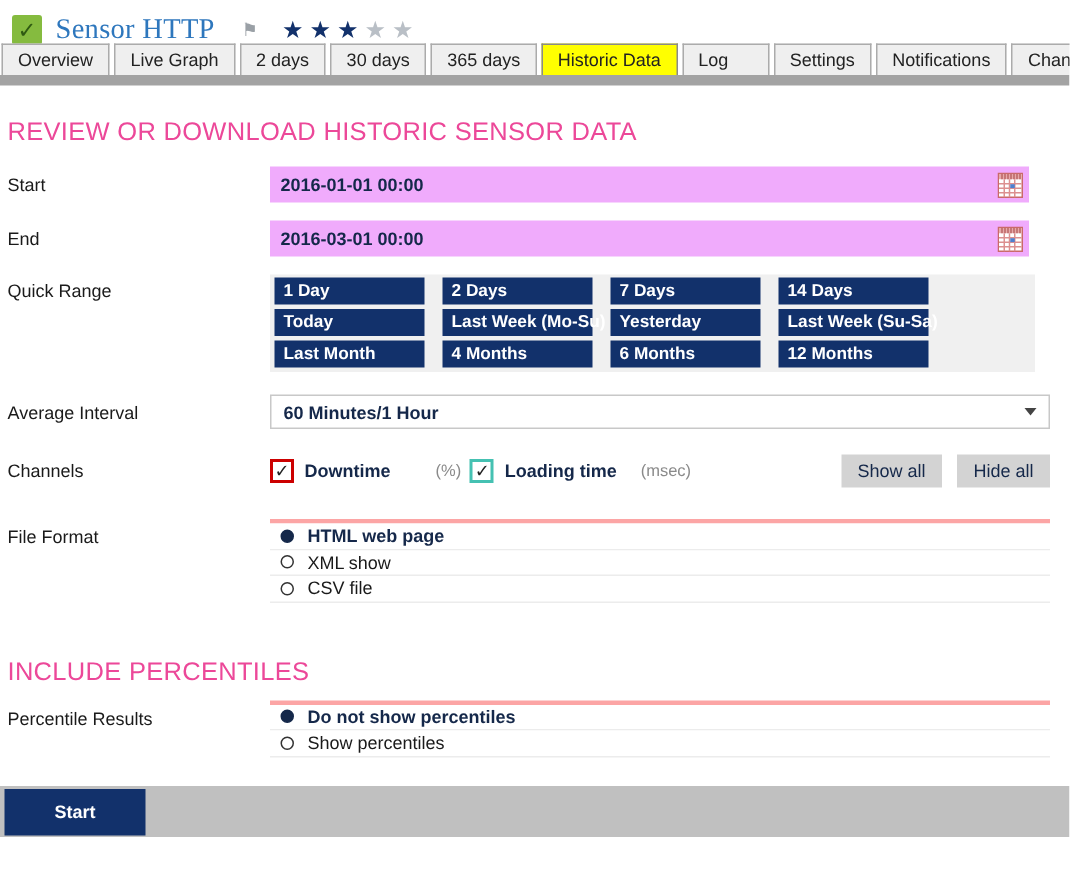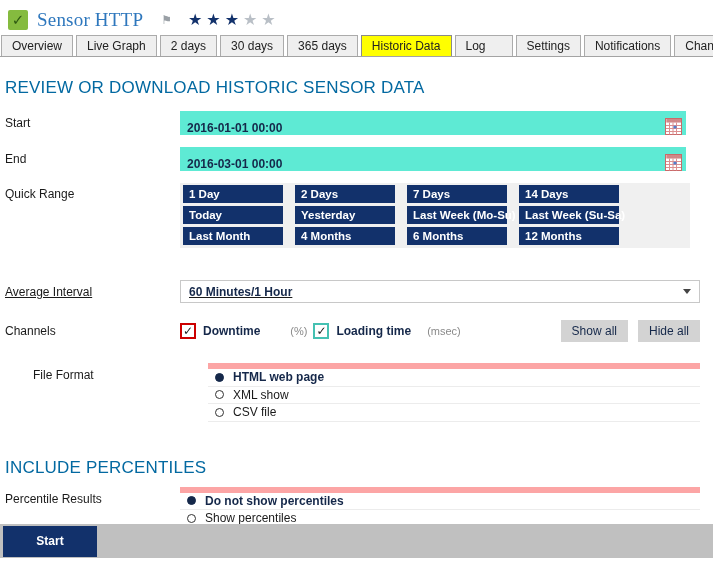--- a/index.html
+++ b/index.html
@@ -13,68 +13,68 @@
   .hdr { height: 33px; display: flex; align-items: center; padding: 6px 0 0 8px; }
   .ok-box { width: 20px; height: 20px; background: #85bb3f; border-radius: 2px;
     display: flex; align-items: center; justify-content: center;
     color: #2f5a12; font-size: 15px; font-weight: bold; }
   .hdr h1 { font-size: 19px; font-weight: 400; color: #2e77bd; margin-left: 9px; letter-spacing: .2px; font-family: Liberation Serif, serif; }
   .flag { color: #9aa0a6; font-size: 12px; margin-left: 18px; }
   .stars { margin-left: 16px; letter-spacing: 4px; font-size: 16px; }
   .star { color: #b9bfc6; cursor: pointer; }
   .star.filled { color: #12316b; }
   
-  .tabbar { display: flex; align-items: flex-end; padding: 2px 0 0 1px; border-bottom: 1px solid #a3a3a3; height: 24px; }
+  .tabbar { display: flex; align-items: flex-end; padding: 2px 0 0 1px; border-bottom: 7px solid #a3a3a3; height: 24px; }
   .tab { background: #efefef; border: 1px solid #ababab; border-bottom: none;
     font-size: 12px; padding: 4px 10px 4px 10px; margin-right: 3px; color: #222;
     white-space: nowrap; cursor: pointer; height: 21px; display:flex; align-items:center; }
   .tab.active { background: #ffff00; border-color: #8a8a8a; }
   
   main { padding: 0 13px 0 5px; }
-  h2 { font-size: 17px; font-weight: 400; color: #0369a1; margin-top: 21px; letter-spacing: .2px; }
+  h2 { font-size: 17px; font-weight: 400; color: #ec4899; margin-top: 21px; letter-spacing: .2px; }
   .form-row { display: flex; }
   .form-label { flex: 0 0 175px; font-size: 12px; padding-top: 5px; color: #1a1a1a; }
   .ctl { flex: 1; }
   
   .row-start { margin-top: 13px; } .row-end { margin-top: 12px; }
-  .datefield { background: #5eead4; height: 24px; display: flex; align-items: flex-end;
+  .datefield { background: #f0abfc; height: 24px; display: flex; align-items: center;
     padding: 0 4px 0 7px; margin-right: 14px; cursor: text; }
   .datefield .val { font-size: 12px; font-weight: bold; color: #15284a; flex: 1; }
   
   .row-qr { margin-top: 12px; }
   .qr-wrap { background: #f0f0f0; padding: 2px 3px 3px 3px; margin-right: 10px; }
   .qr-row { display: flex; margin-top: 3px; }
   .qr-row:first-child { margin-top: 0; }
   .qr-btn { width: 100px; height: 18px; background: #12316b; color: #fff; font-size: 11.5px;
     font-weight: bold; display: flex; align-items: center; padding-left: 6px; margin-right: 12px;
     cursor: pointer; white-space: nowrap; }
   .qr-btn:last-child { margin-right: 0; }
   
-  .row-avg { margin-top: 32px; text-decoration: underline; }
+  .row-avg { margin-top: 15px; }
   .selectbox { height: 23px; border: 1px solid #c8c8c8; background: #fff; display: flex;
     align-items: center; padding: 0 8px; cursor: pointer; }
   .selectbox .val { font-size: 12px; font-weight: bold; color: #15284a; flex: 1; }
   .chev { width: 0; height: 0; border-left: 4px solid transparent; border-right: 4px solid transparent;
     border-top: 5px solid #444; }
   
   .row-ch { margin-top: 16px; }
   .ch-line { display: flex; align-items: center; height: 24px; }
   .cbx { width: 16px; height: 16px; border: 2px solid #cc0000; background: #fff;
     display: flex; align-items: center; justify-content: center; font-size: 12px;
     color: #222; font-weight: bold; cursor: pointer; line-height: 1; }
   .ch-name { font-size: 12px; font-weight: bold; color: #15284a; margin-left: 7px; }
   .ch-unit { font-size: 11px; color: #8a8a8a; margin-left: 30px; }
   .ch-item2 { margin-left: 6px; display: flex; align-items: center; }
   .gray-btn { background: #d3d3d3; color: #15284a; font-size: 12px; padding: 4px 11px;
     cursor: pointer; white-space: nowrap; }
   .gray-btn + .gray-btn { margin-left: 10px; }
   .push { margin-left: auto; }
   
-  .row-ff { margin-top: 20px; margin-left: 28px; }
-  .radio-group { border-top: 6px solid #fca5a5; }
+  .row-ff { margin-top: 20px; }
+  .radio-group { border-top: 3px solid #fca5a5; }
   .radio-row { display: flex; align-items: center; height: 17.5px; border-bottom: 1px solid #ececec;
     background: #fff; padding-left: 7px; cursor: pointer; }
   .rdot { width: 9px; height: 9px; border-radius: 50%; border: 1px solid #333; background: #fff; }
   .radio-row.sel .rdot { background: #15284a; border-color: #15284a; }
   .radio-row span.lbl { font-size: 12px; margin-left: 9px; color: #1a1a1a; }
   .radio-row.sel span.lbl { font-weight: bold; color: #15284a; }
   .h2-perc { margin-top: 36px; }
   .row-pc { margin-top: 9px; }
   
   .btm-bar { position: absolute; left: 0; right: 0; top: 524px; height: 34px; background: #c0c0c0;
@@ -147,22 +147,22 @@
     <div class="ctl">
       <div class="qr-wrap">
         <div class="qr-row">
           <div class="qr-btn">1 Day</div>
           <div class="qr-btn">2 Days</div>
           <div class="qr-btn">7 Days</div>
           <div class="qr-btn">14 Days</div>
         </div>
         <div class="qr-row">
           <div class="qr-btn">Today</div>
+          <div class="qr-btn">Last Week (Mo-Su)</div>
           <div class="qr-btn">Yesterday</div>
-          <div class="qr-btn">Last Week (Mo-Su)</div>
           <div class="qr-btn">Last Week (Su-Sa)</div>
         </div>
         <div class="qr-row">
           <div class="qr-btn">Last Month</div>
           <div class="qr-btn">4 Months</div>
           <div class="qr-btn">6 Months</div>
           <div class="qr-btn">12 Months</div>
         </div>
       </div>
     </div>

